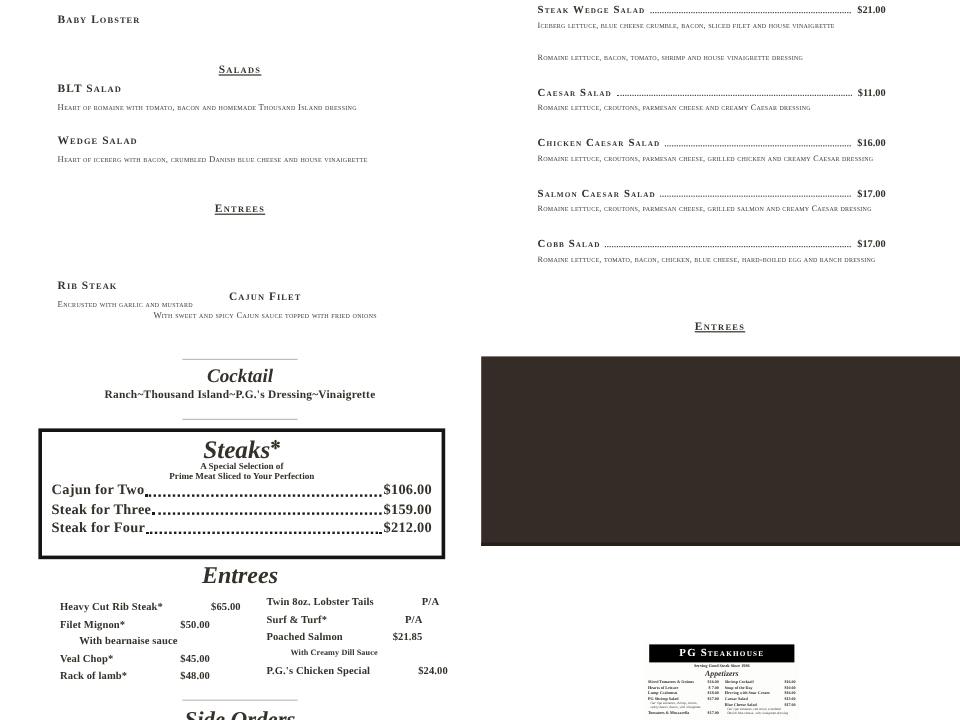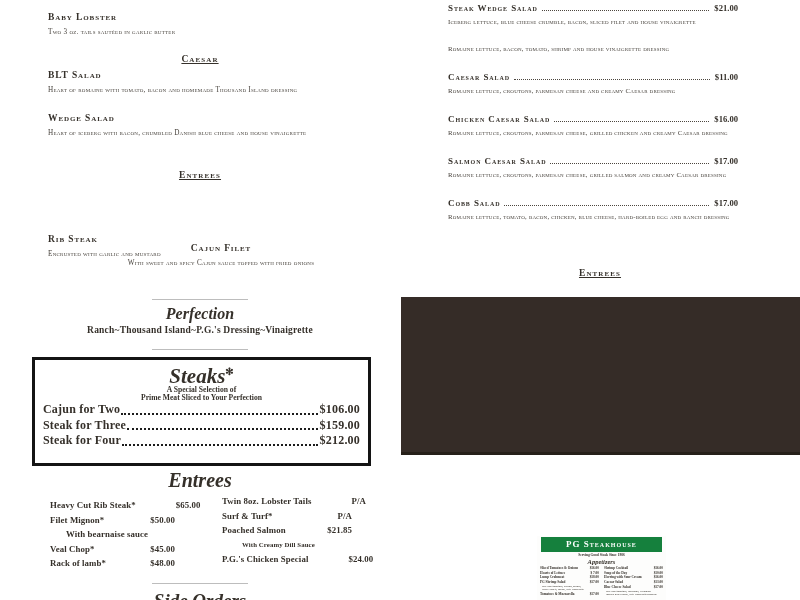--- a/index.html
+++ b/index.html
@@ -44,42 +44,41 @@
   .r-name{white-space:nowrap;}
   .r-row .leader{flex:1;border-bottom:1.6px dotted #4c463f;margin:0 5px 2px 4px;}
   .r-price{font-variant:normal;letter-spacing:0;font-size:8.6px;white-space:nowrap;}
   .r-desc{font-size:6.8px;font-variant:small-caps;letter-spacing:.2px;line-height:8px;color:#46413b;margin-top:5px;width:302px;}
 
   .brown-panel{position:absolute;left:1px;top:297px;width:399px;height:155px;
                background:#352c27;border-bottom:3px solid #262019;}
 
   
   .thumb{position:absolute;left:537px;top:536px;width:129px;height:64px;background:#fdfdfc;}
-  .t-banner{margin:1px auto 0;width:121px;height:15px;background:#15803d;color:#fff;text-align:center;
+  .t-banner{margin:1px auto 0;width:121px;height:15px;background:#000000;color:#fff;text-align:center;
             font-weight:bold;font-size:9px;line-height:15px;font-variant:small-caps;letter-spacing:1px;}
   .t-tag{text-align:center;font-size:3.5px;line-height:5px;margin-top:1px;font-weight:bold;}
   .t-sec{text-align:center;font-size:6.5px;line-height:7px;}
   .t-cols{display:flex;gap:5px;padding:1px 3px 0 3px;}
   .t-col{flex:1;}
   .t-row{display:flex;justify-content:space-between;font-size:3.4px;font-weight:bold;line-height:4.7px;}
   .t-row.note{font-size:2.8px;font-style:italic;font-weight:normal;line-height:3.6px;padding-left:2px;}
 </style>
 </head>
 <body>
 
 <div class="canvas">
 
   <div class="lp">
 
     <div class="abs" style="left:48px;top:12px;width:330px;">
       <div class="item-name">Baby Lobster</div>
-      <div class="item-desc">Two 3 oz. tails sautéed in garlic butter</div>
-    </div>
-
-    <div class="abs sec-head" style="left:0;top:54px;">Caesar</div>
+    </div>
+
+    <div class="abs sec-head" style="left:0;top:54px;">Salads</div>
 
     <div class="abs" style="left:48px;top:70px;width:330px;">
       <div class="item-name">BLT Salad</div>
       <div class="item-desc">Heart of romaine with tomato, bacon and homemade Thousand Island dressing</div>
     </div>
 
     <div class="abs" style="left:48px;top:113px;width:330px;">
       <div class="item-name">Wedge Salad</div>
       <div class="item-desc">Heart of iceberg with bacon, crumbled Danish blue cheese and house vinaigrette</div>
     </div>
@@ -92,21 +91,21 @@
     </div>
 
     <div class="abs" style="left:56px;top:243px;width:330px;text-align:center;">
       <div class="item-name">Cajun Filet</div>
       <div class="item-desc">With sweet and spicy Cajun sauce topped with fried onions</div>
     </div>
 
     <div class="abs divider" style="left:152px;top:299px;"></div>
 
     <div class="abs" style="left:0;top:306px;width:400px;text-align:center;">
-      <div class="script dress-title">Perfection</div>
+      <div class="script dress-title">Cocktail</div>
       <div class="dress-line">Ranch~Thousand Island~P.G.'s Dressing~Vinaigrette</div>
     </div>
 
     <div class="abs divider" style="left:152px;top:349px;"></div>
 
     <div class="abs steaks-box">
       <div class="script steaks-title"><span>Steaks</span><span class="steaks-mark">✻</span></div>
       <div class="steaks-sub">A Special Selection of</div>
       <div class="steaks-sub">Prime Meat Sliced to Your Perfection</div>
       <div>

